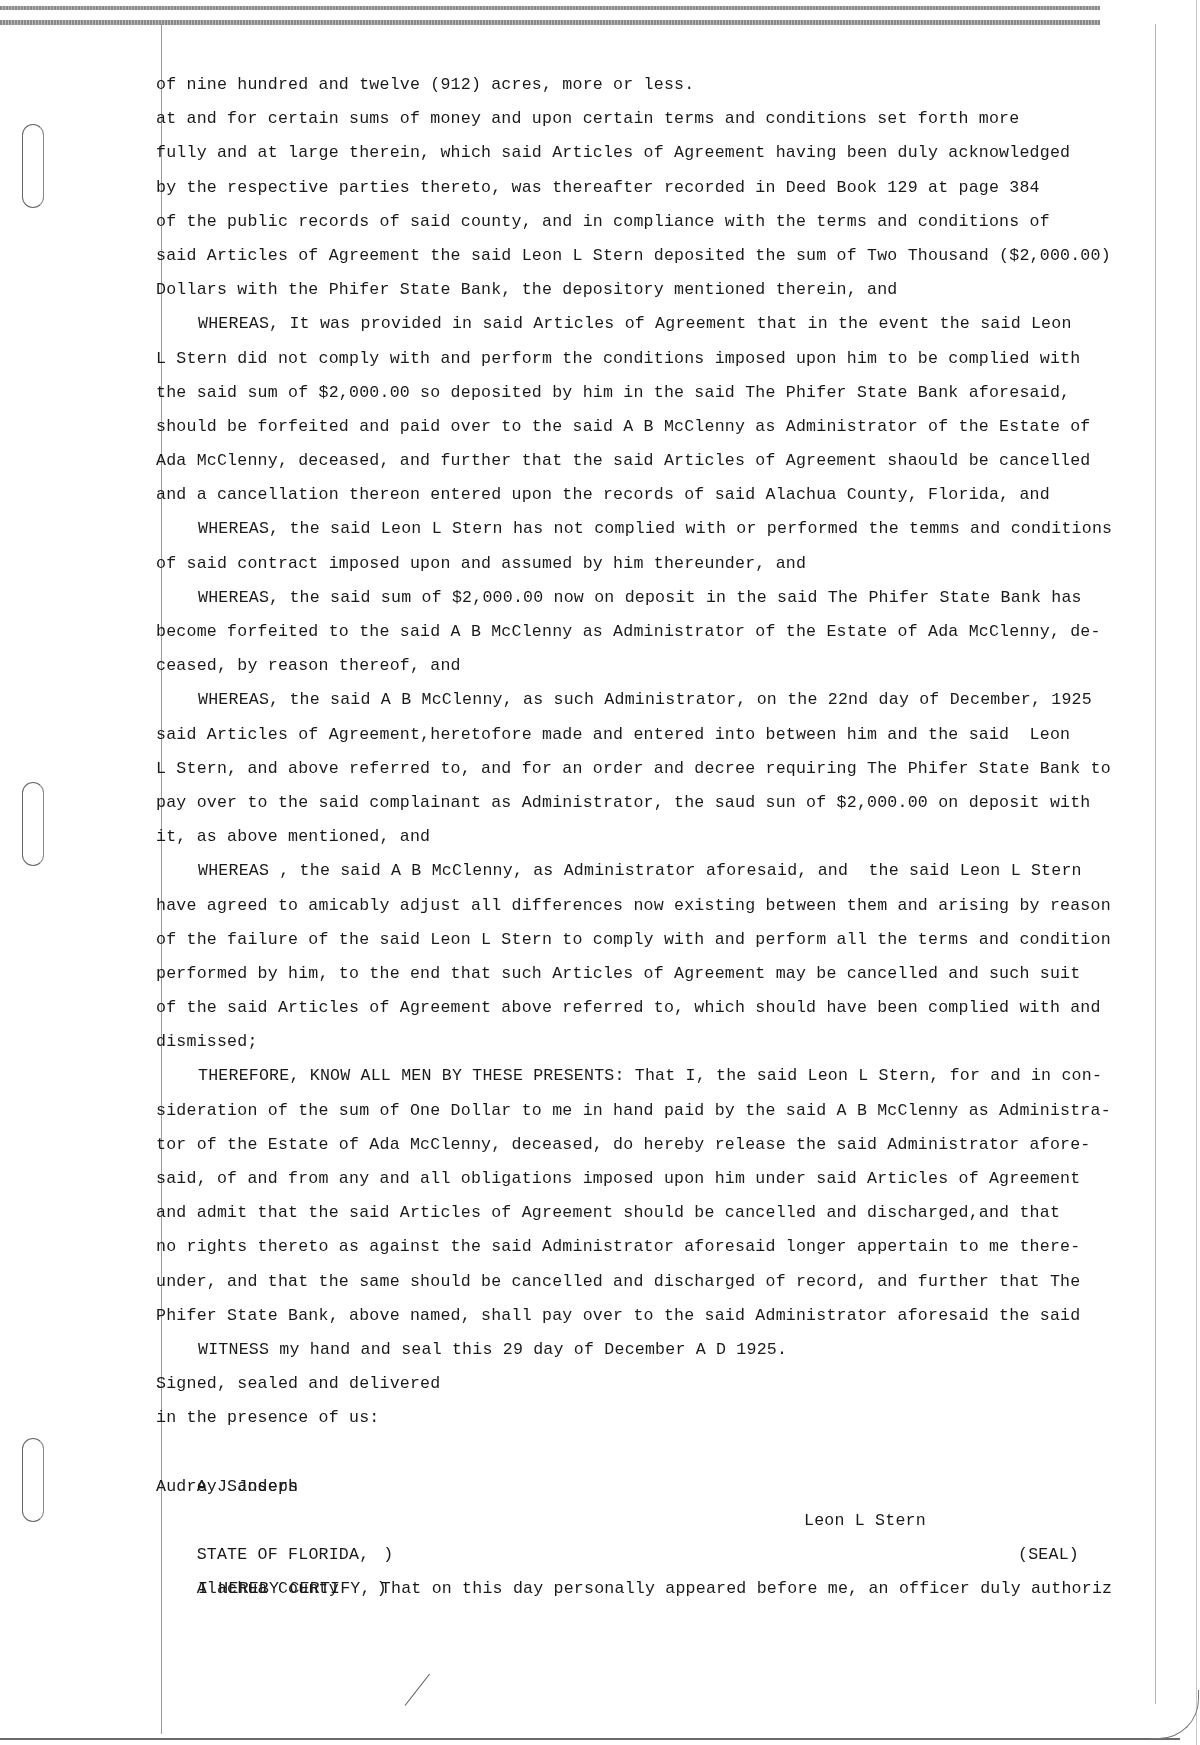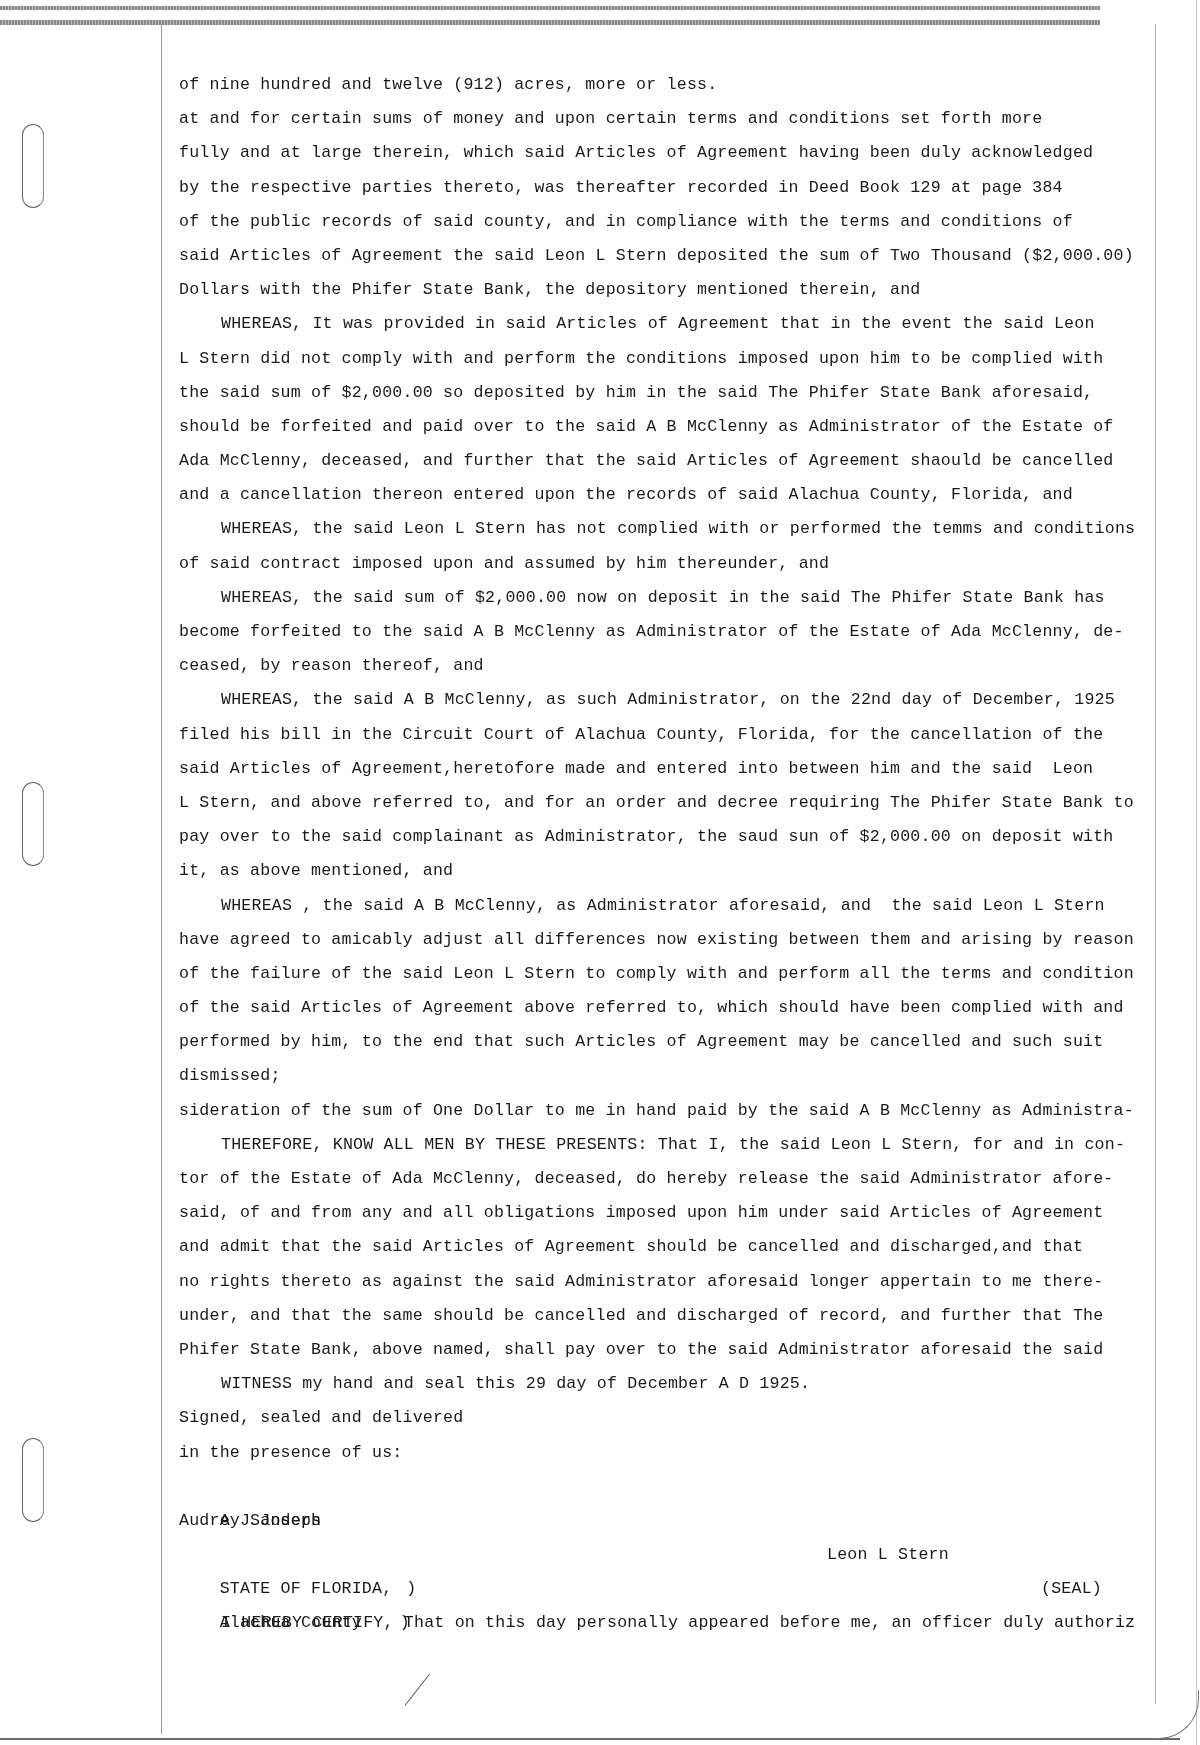--- a/index.html
+++ b/index.html
@@ -71,21 +71,21 @@
       left: 22px;
       width: 20px;
       height: 82px;
       border: 1.5px solid #666;
       border-radius: 12px;
       border-right-color: #888;
       background: transparent;
     }
     .page-text {
       position: absolute;
-      left: 179px;
+      left: 156px;
       top: 68px;
       width: 990px;
     }
     .line {
       height: 34.2px;
       line-height: 34.2px;
       font-size: 16.6px;
       white-space: pre;
       letter-spacing: 0.2px;
     }
@@ -145,33 +145,32 @@
   <div class="line">the said sum of $2,000.00 so deposited by him in the said The Phifer State Bank aforesaid,</div>
   <div class="line">should be forfeited and paid over to the said A B McClenny as Administrator of the Estate of</div>
   <div class="line">Ada McClenny, deceased, and further that the said Articles of Agreement shaould be cancelled</div>
   <div class="line">and a cancellation thereon entered upon the records of said Alachua County, Florida, and</div>
   <div class="line indent">WHEREAS, the said Leon L Stern has not complied with or performed the temms and conditions</div>
   <div class="line">of said contract imposed upon and assumed by him thereunder, and</div>
   <div class="line indent">WHEREAS, the said sum of $2,000.00 now on deposit in the said The Phifer State Bank has</div>
   <div class="line">become forfeited to the said A B McClenny as Administrator of the Estate of Ada McClenny, de-</div>
   <div class="line">ceased, by reason thereof, and</div>
   <div class="line indent">WHEREAS, the said A B McClenny, as such Administrator, on the 22nd day of December, 1925</div>
-  <div class="line">filed his bill in the Circuit Court of Alachua County, Florida, for the cancellation of the</div>
   <div class="line">said Articles of Agreement,heretofore made and entered into between him and the said  Leon</div>
   <div class="line">L Stern, and above referred to, and for an order and decree requiring The Phifer State Bank to</div>
   <div class="line">pay over to the said complainant as Administrator, the saud sun of $2,000.00 on deposit with</div>
   <div class="line">it, as above mentioned, and</div>
   <div class="line indent">WHEREAS , the said A B McClenny, as Administrator aforesaid, and  the said Leon L Stern</div>
   <div class="line">have agreed to amicably adjust all differences now existing between them and arising by reason</div>
   <div class="line">of the failure of the said Leon L Stern to comply with and perform all the terms and condition</div>
+  <div class="line">performed by him, to the end that such Articles of Agreement may be cancelled and such suit</div>
   <div class="line">of the said Articles of Agreement above referred to, which should have been complied with and</div>
-  <div class="line">performed by him, to the end that such Articles of Agreement may be cancelled and such suit</div>
   <div class="line">dismissed;</div>
+  <div class="line indent">THEREFORE, KNOW ALL MEN BY THESE PRESENTS: That I, the said Leon L Stern, for and in con-</div>
   <div class="line">sideration of the sum of One Dollar to me in hand paid by the said A B McClenny as Administra-</div>
-  <div class="line indent">THEREFORE, KNOW ALL MEN BY THESE PRESENTS: That I, the said Leon L Stern, for and in con-</div>
   <div class="line">tor of the Estate of Ada McClenny, deceased, do hereby release the said Administrator afore-</div>
   <div class="line">said, of and from any and all obligations imposed upon him under said Articles of Agreement</div>
   <div class="line">and admit that the said Articles of Agreement should be cancelled and discharged,and that</div>
   <div class="line">no rights thereto as against the said Administrator aforesaid longer appertain to me there-</div>
   <div class="line">under, and that the same should be cancelled and discharged of record, and further that The</div>
   <div class="line">Phifer State Bank, above named, shall pay over to the said Administrator aforesaid the said</div>
   <div class="line indent">WITNESS my hand and seal this 29 day of December A D 1925.</div>
   <div class="line">Signed, sealed and delivered</div>
   <div class="line">in the presence of us:</div>
 

